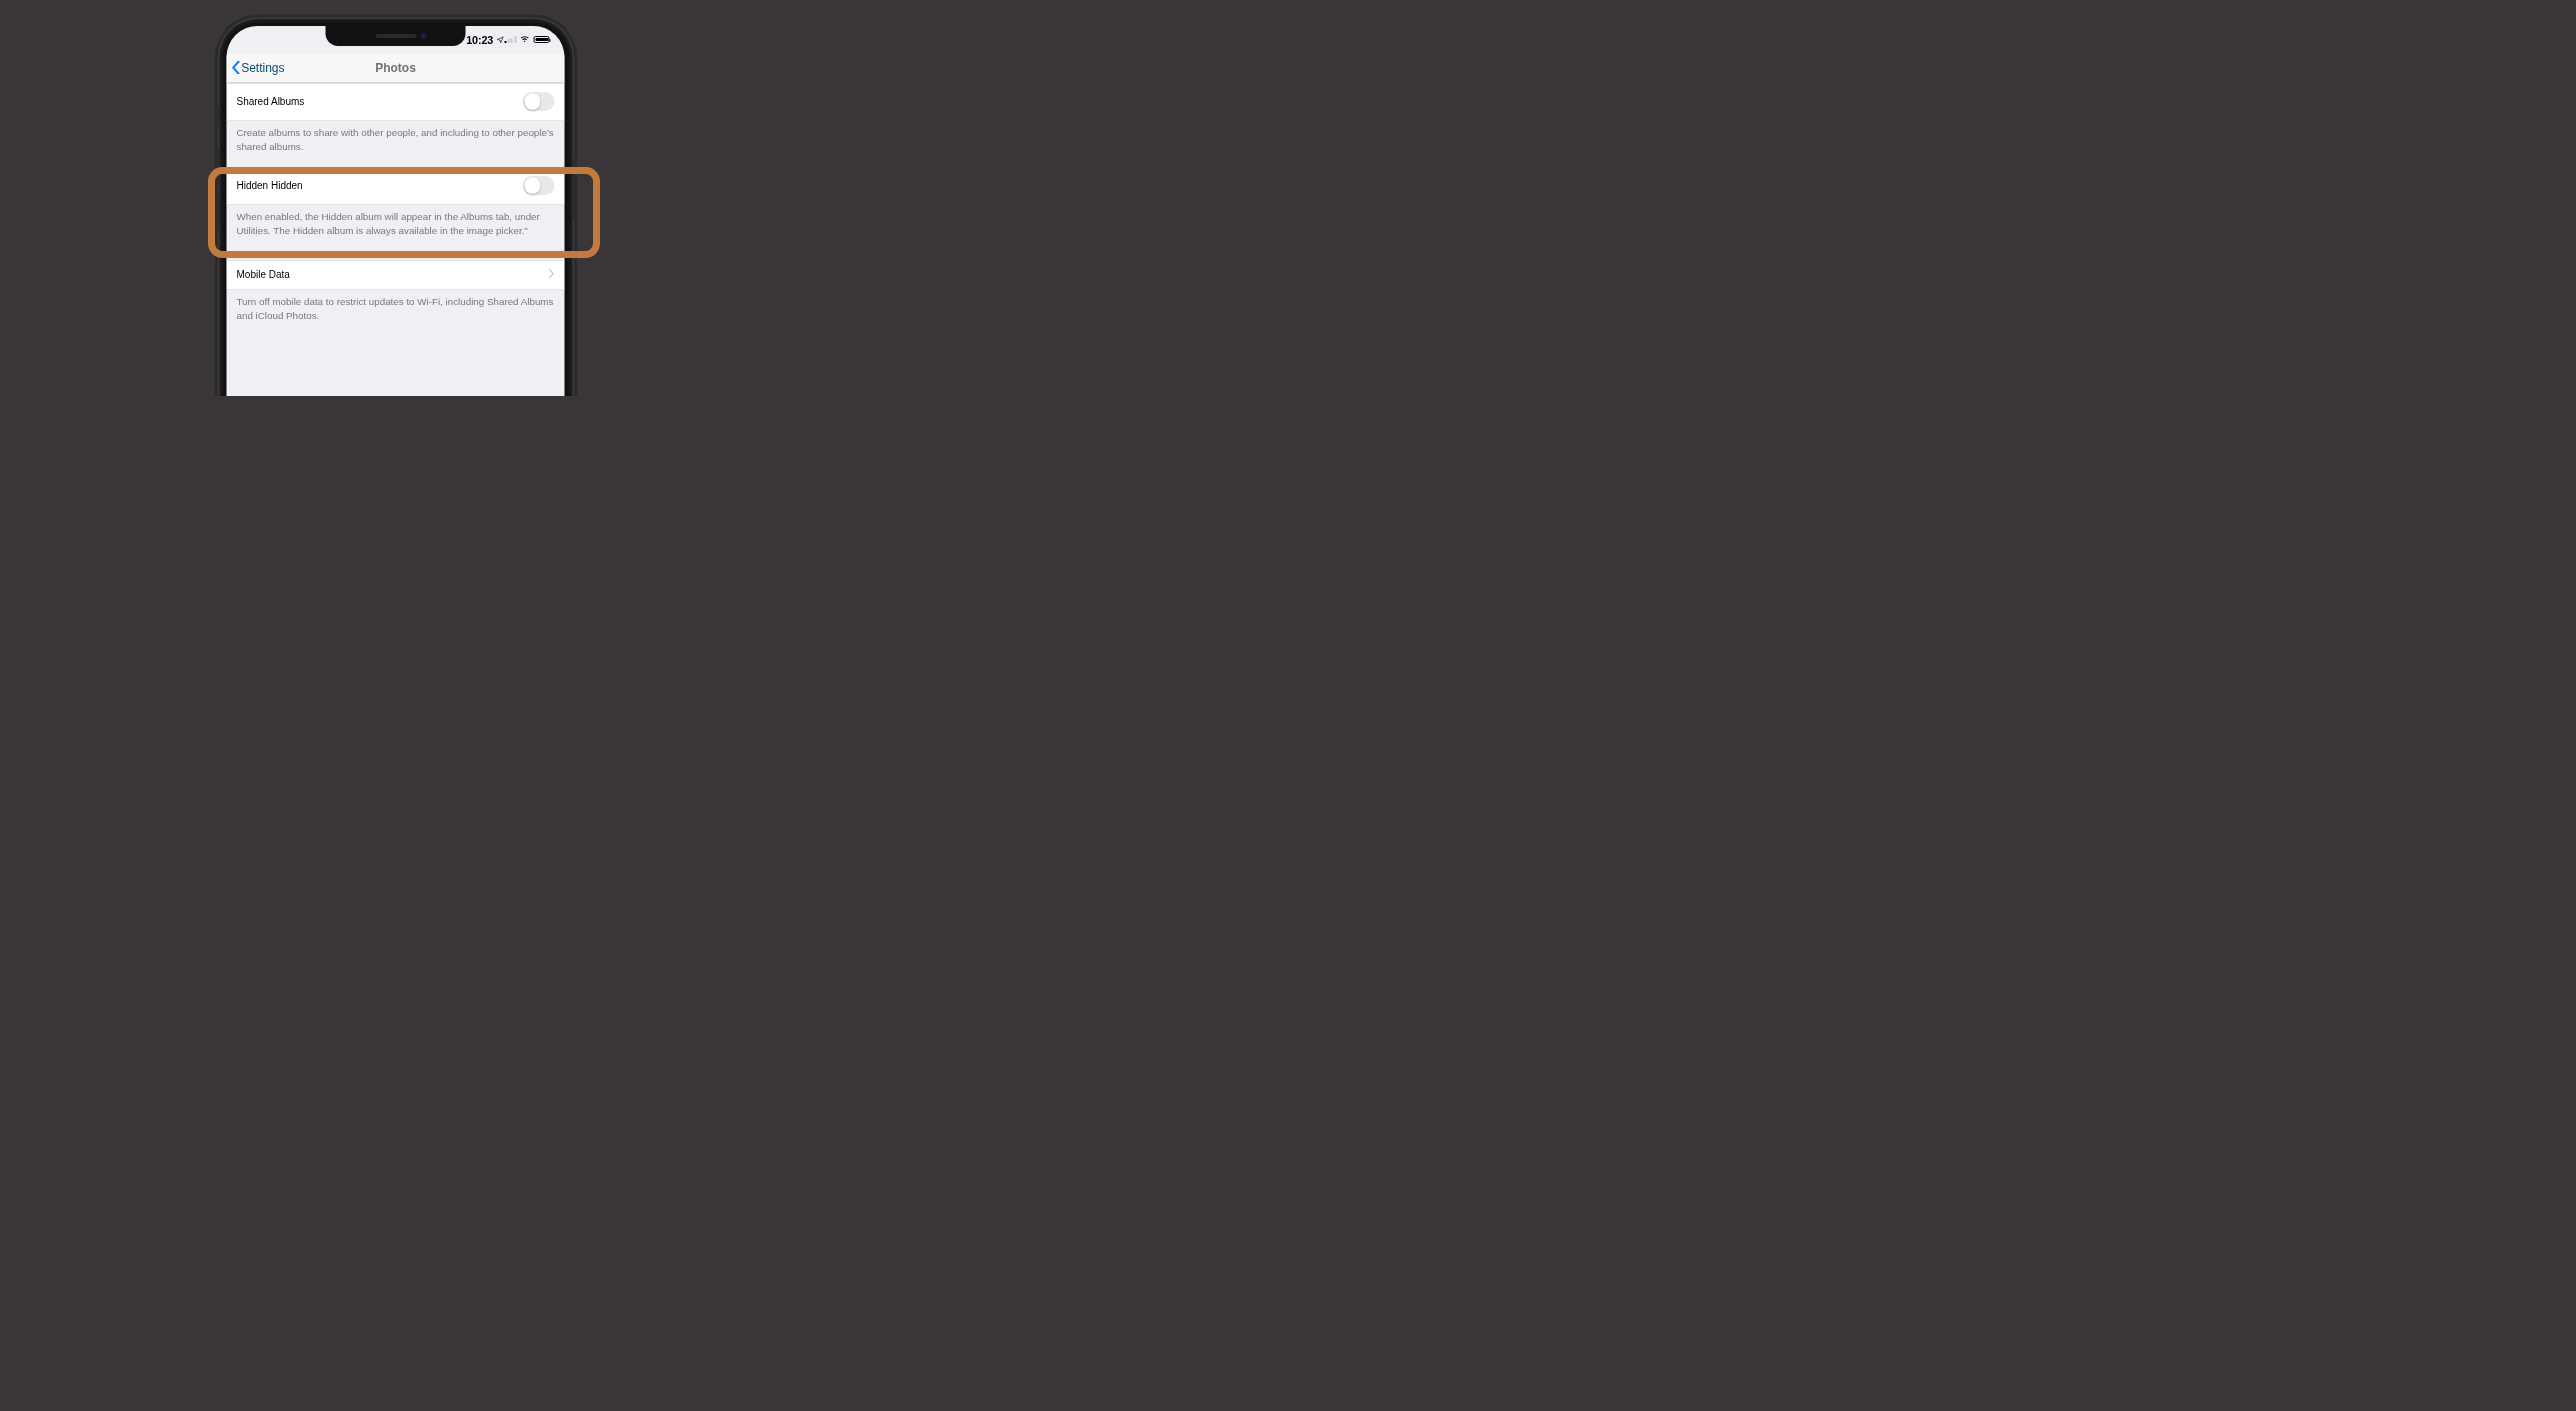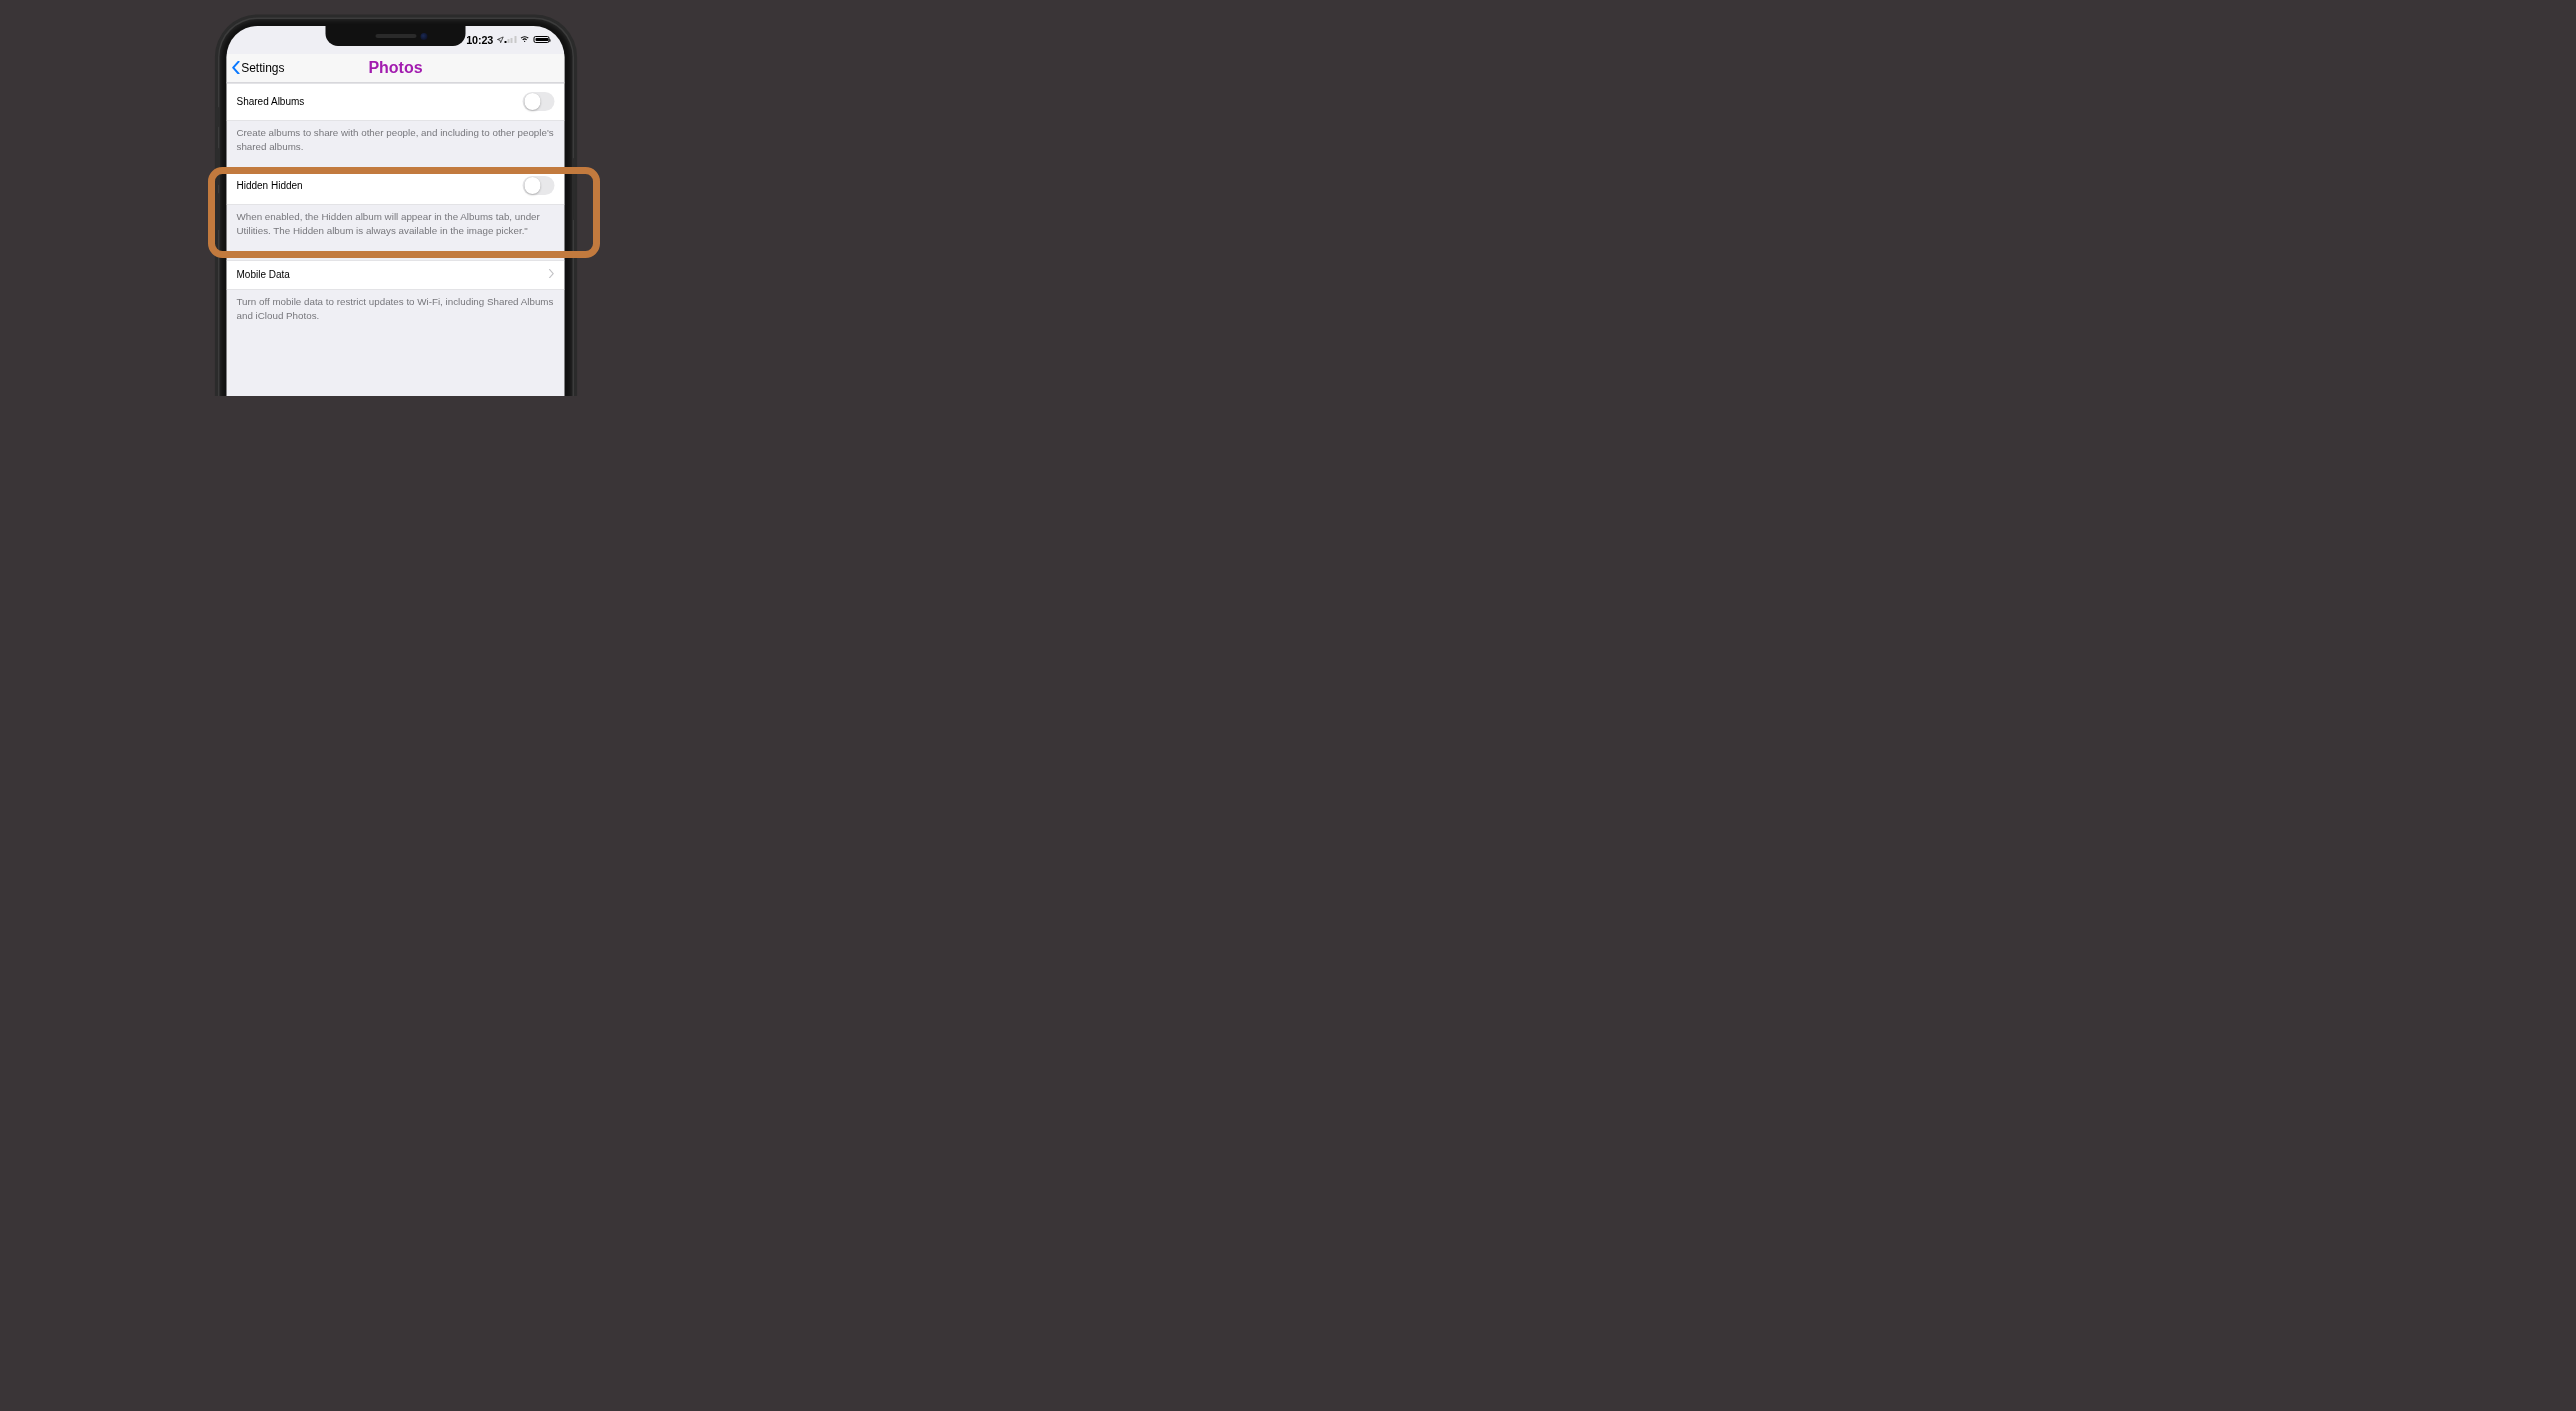--- a/index.html
+++ b/index.html
@@ -79,25 +79,25 @@
   .battery-fill { position:absolute; left:0.8px; top:0.8px; bottom:0.8px; width: 12.4px; background:#000; border-radius: 1px; }
 
   .nav-bar {
     position: relative;
     background: #f7f7f7;
     height: 29px;
     margin-top: 28px;
     border-bottom: 0.5px solid #d7d7db;
     display: flex; align-items: center; justify-content: center;
   }
-  .nav-title { font-size: 16px; font-weight: 700; color: #a21caf; }
+  .nav-title { font-size: 12px; font-weight: 700; color: #737373; }
   .nav-back {
     position: absolute; left: 5.2px; top: 0; bottom: 0;
     display: flex; align-items: center; gap: 1px;
-    color: #000000; font-size: 12px;
+    color: #0c4a6e; font-size: 12px;
   }
   .nav-back svg { width: 8.8px; height: 13.4px; }
   .content {
     position: relative;
     overflow: hidden;
   }
   .cell {
     background: #fff;
     padding: 8.2px 10.3px;
     font-size: 10px;

